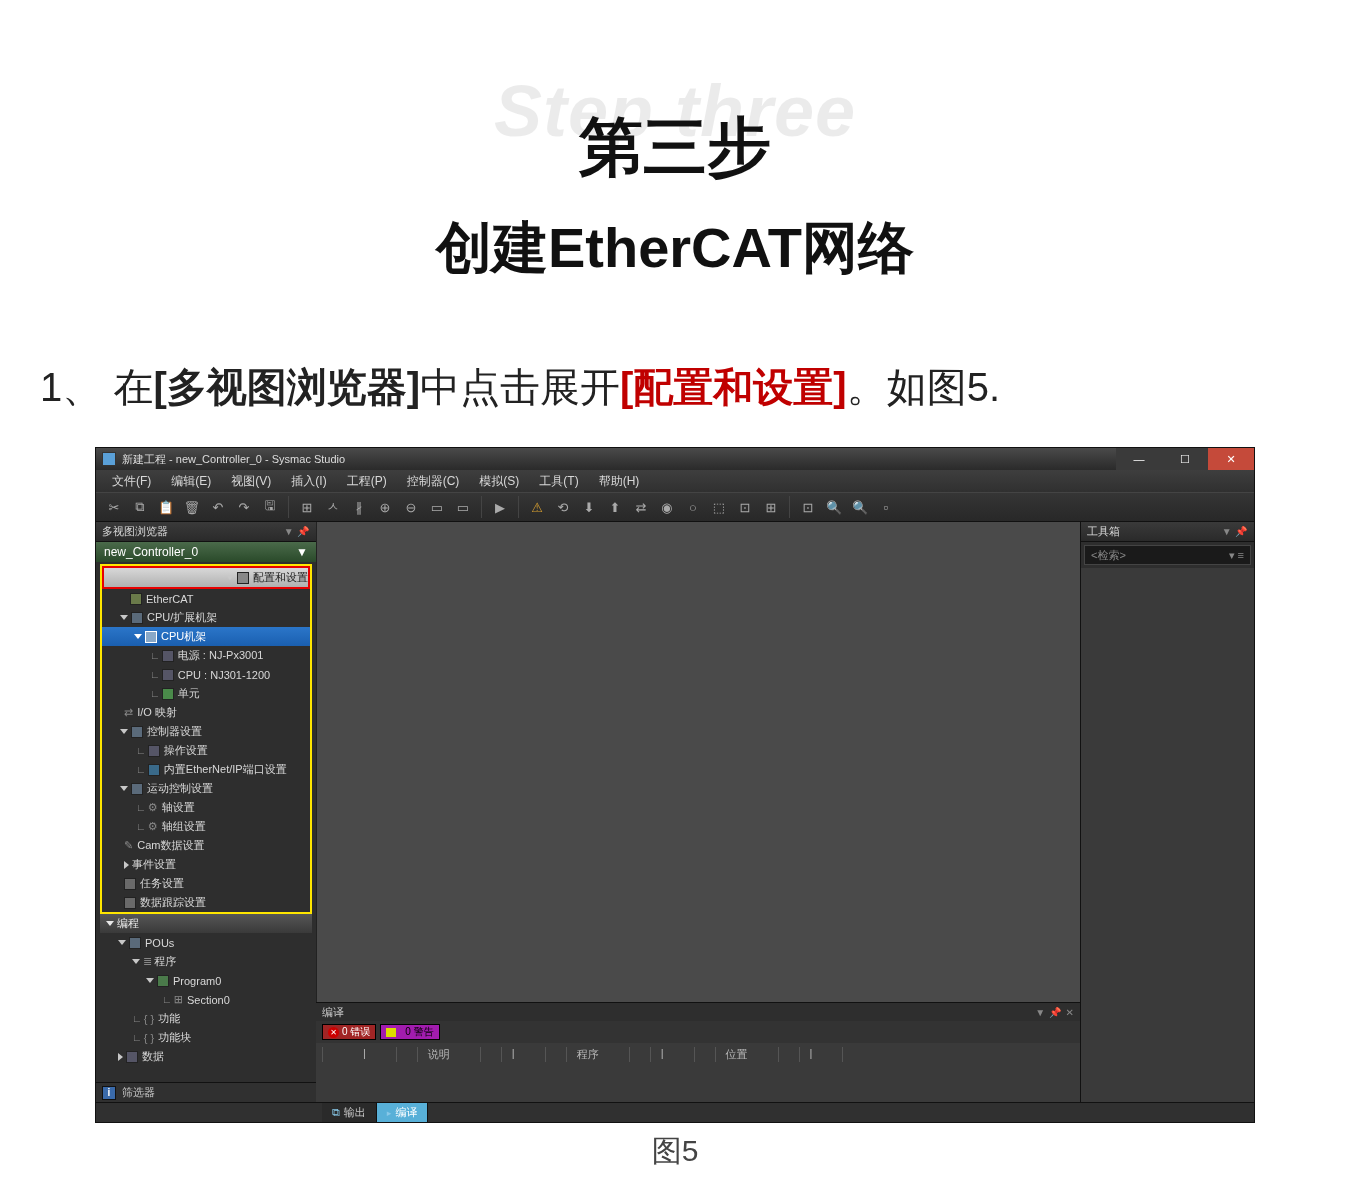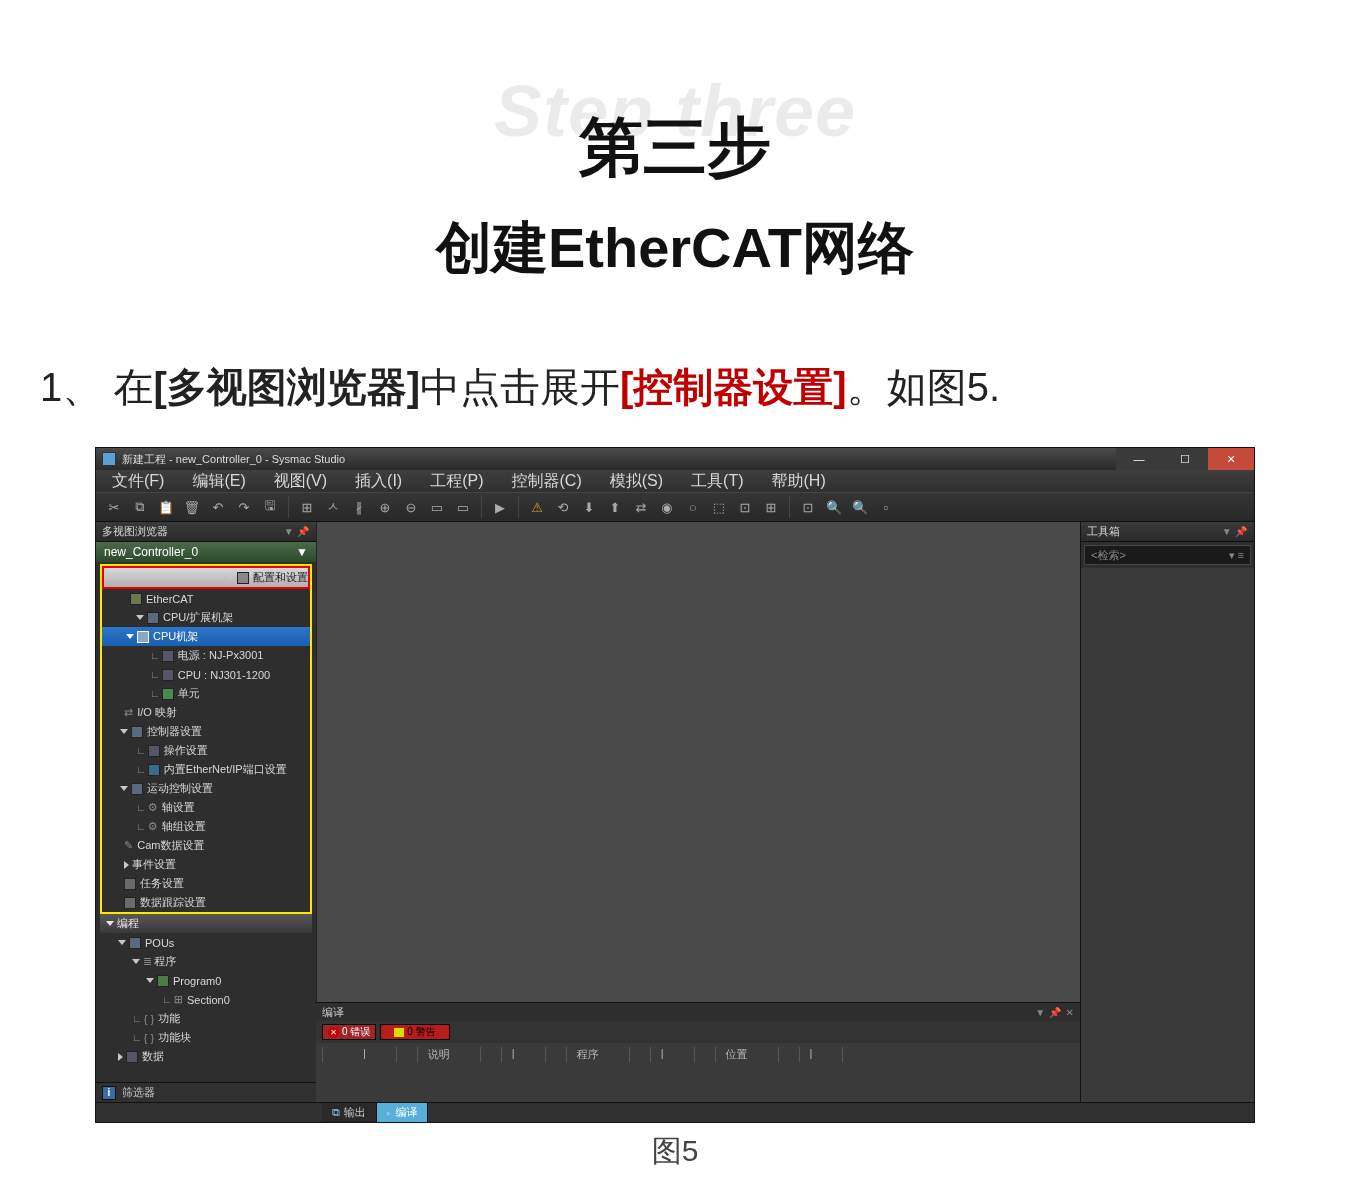--- a/index.html
+++ b/index.html
@@ -20,21 +20,21 @@
 
   
   .title-bar { height:22px; background: linear-gradient(#4a4a4a,#2a2a2a); display:flex; align-items:center; justify-content:space-between; padding:0 0 0 6px; color:#ddd; font-size:11px;}
   .title-bar .win-ctrl { display:flex; }
   .win-btn { width:46px; height:22px; display:flex;align-items:center;justify-content:center;color:#fff;}
   .win-btn.close { background:#c54a3a;}
   .win-btn.maxmin { background:#3a3a3a;}
   .sys-icon { width:14px;height:14px;background:#5aa0d8;border:1px solid #333;margin-right:6px;display:inline-block;}
 
   
-  .menu-bar { height:22px; background: linear-gradient(#3e3e3e,#303030); display:flex; align-items:center; padding-left:8px; gap:12px; color:#d8d8d8; font-size:16px;}
+  .menu-bar { height:22px; background: linear-gradient(#3e3e3e,#303030); display:flex; align-items:center; padding-left:8px; gap:4px; color:#d8d8d8; font-size:12px;}
   .menu-item { padding:2px 8px; }
 
   
   .toolbar-row { height:30px; background: linear-gradient(#353535,#282828); border-top:1px solid #444; border-bottom:1px solid #111; display:flex; align-items:center; padding-left:6px; gap:2px;}
   .sep { width:1px;height:22px;background:#111;border-right:1px solid #444;margin:0 4px;}
   .tb-btn { width:24px;height:24px;display:flex;align-items:center;justify-content:center;color:#aaa;font-size:13px;}
 
   
   .main-area { display:flex; height:580px;}
   .left-col { width:220px; display:flex; flex-direction:column; }
@@ -62,21 +62,21 @@
   .filter-bar .i-ico{width:14px;height:14px;background:#3a6aaa;border:1px solid #111;margin-right:6px;display:inline-block;color:#fff;text-align:center;line-height:12px;font-size:10px;font-weight:bold;}
 
   
   .center-col { flex:1; display:flex; flex-direction:column; background:#3a3a3a;}
   .center-top { flex:1; background:#4a4a4a; border-left:1px solid #222;}
   .compile-panel { height:100px; border-top:1px solid #111; background:#3a3a3a; display:flex; flex-direction:column;}
   .compile-hdr { display:flex; justify-content:space-between; align-items:center; background:#2e2e2e; padding:2px 6px; height:18px; font-size:11px;}
   .err-badges { display:flex; gap:4px; padding:3px 6px; background:#333;}
   .badge-e { background:#a02525; border:1px solid #000; padding:0 5px; font-size:10px; color:#fff; display:flex;align-items:center;gap:3px;}
   .badge-e .x{background:#c00;border-radius:50%;width:11px;height:11px;display:inline-flex;align-items:center;justify-content:center;font-size:8px;}
-  .badge-w { background:#b91c1c; border:1px solid #000; padding:0 13px; font-size:10px; color:#000;display:flex;align-items:center;gap:3px;}
+  .badge-w { background:#a21caf; border:1px solid #000; padding:0 5px; font-size:10px; color:#000;display:flex;align-items:center;gap:9px;}
   .badge-w .t{background:#dd0;width:0;height:0;border-left:5px solid transparent;border-right:5px solid transparent;border-bottom:9px solid #dd0;display:inline-block;}
   .compile-cols { display:flex; padding:4px 6px; gap:20px; color:#b8b8b8; font-size:11px;}
   .compile-cols .col { flex:0 0 auto; border-left:1px solid #555;border-right:1px solid #555;padding:0 30px 0 10px;}
   .compile-cols .col:first-child{border-left:none;padding-left:40px;}
 
   
   .right-col { width:174px; display:flex; flex-direction:column; border-left:1px solid #111;}
   .search-box { background:#1a1a1a; border:1px solid #444; margin:3px; display:flex; align-items:center; justify-content:space-between; padding:1px 6px; color:#888; font-size:11px; height:20px;}
   .right-body { flex:1; background:#3a3a3a;}
 
@@ -90,21 +90,21 @@
 <body>
 
 <div class="doc-header">
   <div class="bg-step">Step three</div>
   <div class="step-cn">第三步</div>
   <div class="doc-title">创建EtherCAT网络</div>
 </div>
 
 <div class="instruction-row">
   <span>1、</span>
-  <span>在</span><span class="b">[多视图浏览器]</span><span>中点击展开</span><span class="hl">[控制器设置]</span><span>。如图5.</span>
+  <span>在</span><span class="b">[多视图浏览器]</span><span>中点击展开</span><span class="hl">[配置和设置]</span><span>。如图5.</span>
 </div>
 
 <div class="shot">
 
   <div class="title-bar">
     <div style="display:flex;align-items:center;">
       <span class="sys-icon"></span>
       <span>新建工程 - new_Controller_0 - Sysmac Studio</span>
     </div>
     <div class="win-ctrl">
@@ -185,26 +185,26 @@
                 <span class="ti-icon" style="background:#888;"></span>
                 <span>配置和设置</span>
             </div>
           </div>
         </div>
         <div class="yellow-box-mid">
           <div class="tree-item" style="padding-left:28px">
               <span class="ti-icon" style="background:#6a7a4a"></span>
               <span>EtherCAT</span>
             </div>
-          <div class="tree-item" style="padding-left:34px">
+          <div class="tree-item" style="padding-left:18px">
               <span class="arrow down"></span>
               <span class="ti-icon" style="background:#5a6a7a"></span>
               <span>CPU/扩展机架</span>
             </div>
-          <div class="tree-item sel" style="padding-left:24px">
+          <div class="tree-item sel" style="padding-left:32px">
               <span class="arrow down" style="border-top-color:#fff"></span>
               <span class="ti-icon" style="background:#88a8c8;border-color:#fff"></span>
               <span>CPU机架</span>
             </div>
           <div class="tree-item" style="padding-left:48px">
               <span class="L-icon">∟</span>
               <span class="ti-icon"></span>
               <span>电源 : NJ-Px3001</span>
             </div>
           <div class="tree-item" style="padding-left:48px">

